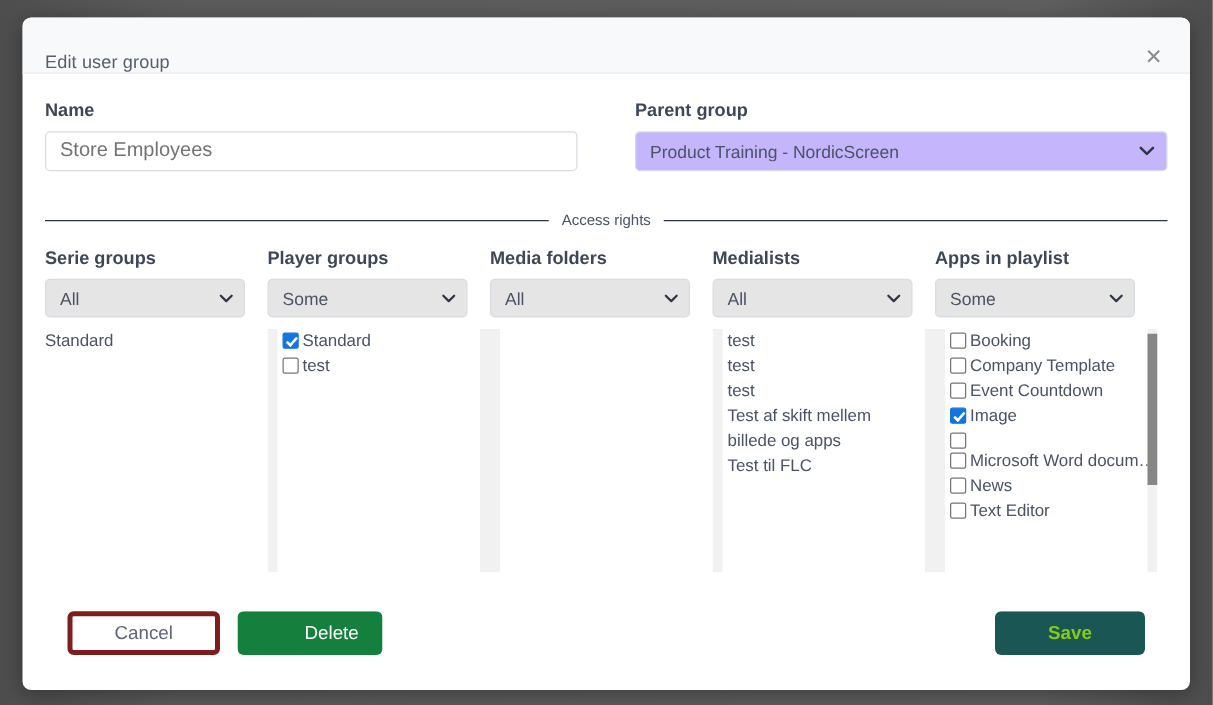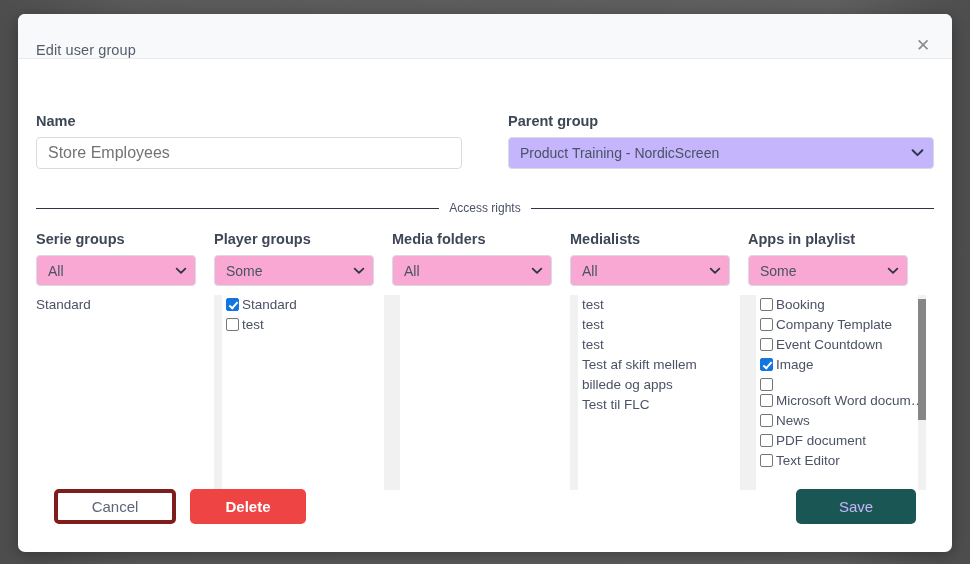--- a/index.html
+++ b/index.html
@@ -61,21 +61,20 @@
   #dialog-body {
     padding: 22px 18px 0 18px;
     position: relative;
     height: 435px;
   }
 
   
   #top-row {
     display: flex;
     gap: 46px;
-    margin-top: 32px;
   }
   .field-block { flex: 1 1 0; min-width: 0; }
   .field-label {
     font-size: 14.5px;
     font-weight: bold;
     color: #3e4756;
     margin-bottom: 8px;
     display: block;
   }
   .text-input {
@@ -153,21 +152,21 @@
   .col-select-wrap { position: relative; width: 160px; }
   .col-select {
     width: 160px;
     height: 31px;
     border: 1px solid #d7dce2;
     border-radius: 4px;
     padding: 0 26px 0 11px;
     font-size: 14px;
     color: #4a5264;
     font-family: "Liberation Sans", sans-serif;
-    background: #f9a8d4;
+    background: #e5e5e5;
     appearance: none;
     -webkit-appearance: none;
     outline: none;
     cursor: pointer;
   }
   .col-select-wrap .chevron {
     position: absolute;
     right: 9px; top: 50%;
     transform: translateY(-50%);
     pointer-events: none;
@@ -254,29 +253,30 @@
     padding: 0 18px;
   }
   #cancel-button {
     background: #ffffff;
     border: 4px solid #7f1d1d;
     color: #5d6577;
     min-width: 122px;
     margin-right: 14px;
   }
   #delete-button {
-    background: #ef4444;
+    background: #15803d;
     color: #ffffff;
-    font-weight: bold;
+    font-weight: normal;
     min-width: 116px;
+    text-align: right;
   }
   #save-button {
     background: #1a5653;
-    color: #c4b5fd;
-    font-weight: normal;
+    color: #84cc16;
+    font-weight: bold;
     min-width: 120px;
     margin-left: auto;
   }
 </style>
 </head>
 <body>
 
 <div id="modal-backdrop"></div>
 
 <div id="dialog">
@@ -406,24 +406,20 @@
               <div class="check-row">
                 <span class="cbx"></span>
                 <span>Microsoft Word docum…</span>
               </div>
               <div class="check-row">
                 <span class="cbx"></span>
                 <span>News</span>
               </div>
               <div class="check-row">
                 <span class="cbx"></span>
-                <span>PDF document</span>
-              </div>
-              <div class="check-row">
-                <span class="cbx"></span>
                 <span>Text Editor</span>
               </div>
             </div>
           </div>
         </div>
       </div>
 
   </div>
 
   <div id="dialog-footer">

